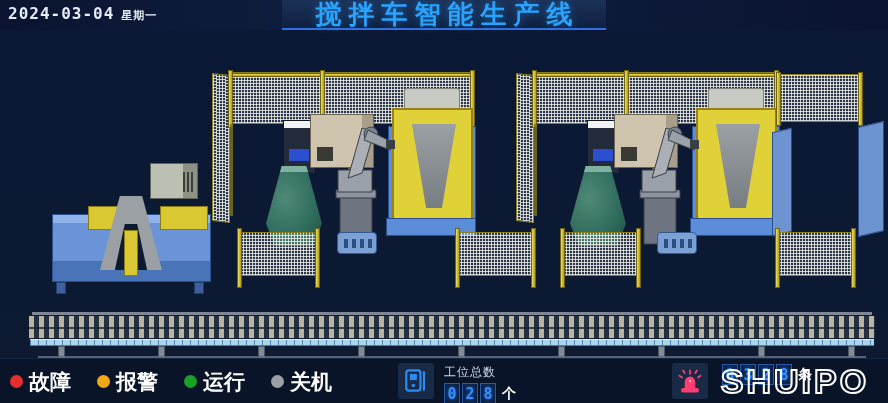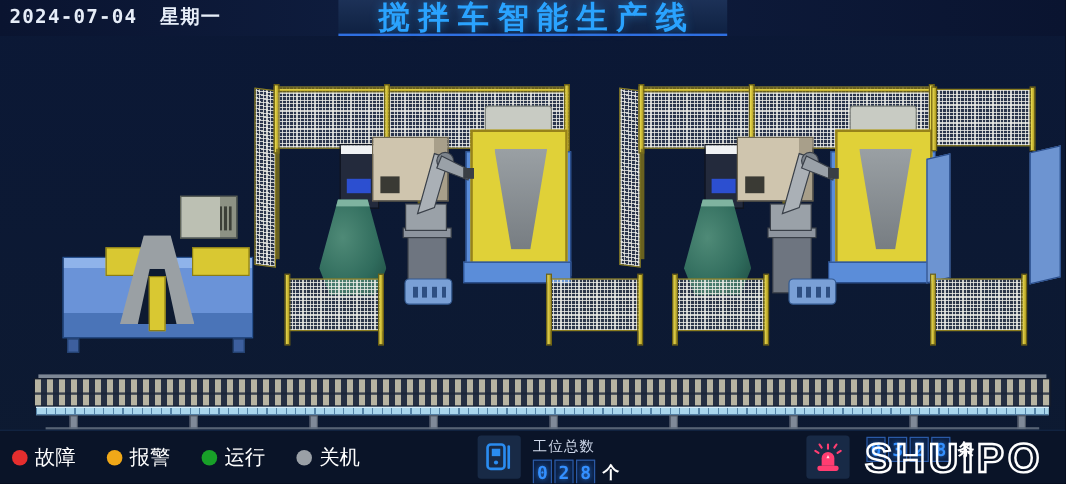--- a/index.html
+++ b/index.html
@@ -12,21 +12,21 @@
   
   .header{
     position:absolute; left:0; top:0; width:888px; height:30px;
     background:linear-gradient(90deg,#0a1430,#0f1e40 40%,#0a1430);
   }
   .hdr-date{
     position:absolute; left:8px; top:4px;
     font-family:"DejaVu Sans Mono",monospace;
     font-size:16px; font-weight:bold; letter-spacing:1px; color:#e6edf8;
   }
-  .hdr-weekday{ font-family:"Liberation Sans",sans-serif; font-size:16px; margin-left:19px;}
+  .hdr-weekday{ font-family:"Liberation Sans",sans-serif; font-size:11px; margin-left:7px;}
   .title-panel{
     position:absolute; left:282px; top:0; width:324px; height:30px;
     background:linear-gradient(#1c3157,#0f2142);
     border-bottom:2px solid #2f6fe0;
     display:flex; align-items:center; justify-content:center;
   }
   .title-panel .title{
     font-size:26px; font-weight:bold; letter-spacing:7px; color:#2aa3ff;
     text-shadow:0 0 8px rgba(42,163,255,.45); padding-left:7px;
   }
@@ -114,21 +114,21 @@
       background:#a9d6ec; border-top:1px solid #d6ecf8; border-bottom:1px solid #557ea2;
       background-image:repeating-linear-gradient(90deg,#5584a8 0 1px,transparent 1px 8px); }
   .cv-leg{ position:absolute; top:34px; width:7px; height:13px; background:#808a98; border:1px solid #4d5664;}
   .cv-bottombar{ position:absolute; left:10px; top:44px; width:828px; height:3px; background:#5f6b7c; opacity:.9;}
   
   .footer{ position:absolute; left:0; top:358px; width:888px; height:45px;
       background:#0a1428; border-top:1px solid #152848; }
   .legend{ position:absolute; left:10px; top:0; height:45px; display:flex; align-items:center; gap:26px; }
   .leg-item{ display:flex; align-items:center; gap:6px; }
   .leg-dot{ width:13px; height:13px; border-radius:50%; }
-  .leg-label{ font-size:17px; font-weight:normal; color:#ffffff; }
+  .leg-label{ font-size:21px; font-weight:bold; color:#ffffff; }
   .icon-panel{ position:absolute; top:4px; width:36px; height:36px; background:#182a46; border-radius:3px;
       display:flex; align-items:center; justify-content:center; }
   .counter{ position:absolute; }
   .counter .c-label{ font-size:12px; color:#cfd8ea; letter-spacing:1px; }
   .digit-row{ display:flex; align-items:center; margin-top:2px; }
   .digit{ width:16px; height:21px; margin-right:2px; background:#0c2146; border:1px solid #2b5aa6;
       color:#3490ff; font:bold 15px "DejaVu Sans Mono",monospace;
       display:flex; align-items:center; justify-content:center;
       text-shadow:0 0 4px rgba(52,144,255,.7); }
   .c-unit{ font-size:14px; font-weight:bold; color:#ffffff; margin-left:4px; }
@@ -136,21 +136,21 @@
   .alarm-counter{ left:722px; top:3px; z-index:1; }
   .station-counter{ left:444px; top:5px; }
 </style>
 </head>
 <body>
 
 <div id="app">
 
   <div class="header">
     <div class="hdr-date">
-      <span>2024-07-04</span><span class="hdr-weekday">星期一</span>
+      <span>2024-03-04</span><span class="hdr-weekday">星期一</span>
     </div>
     <div class="title-panel">
       <span class="title">搅拌车智能生产线</span>
     </div>
   </div>
 
   <div>
 
     <div class="lstation">
       <div class="ls-cab">

